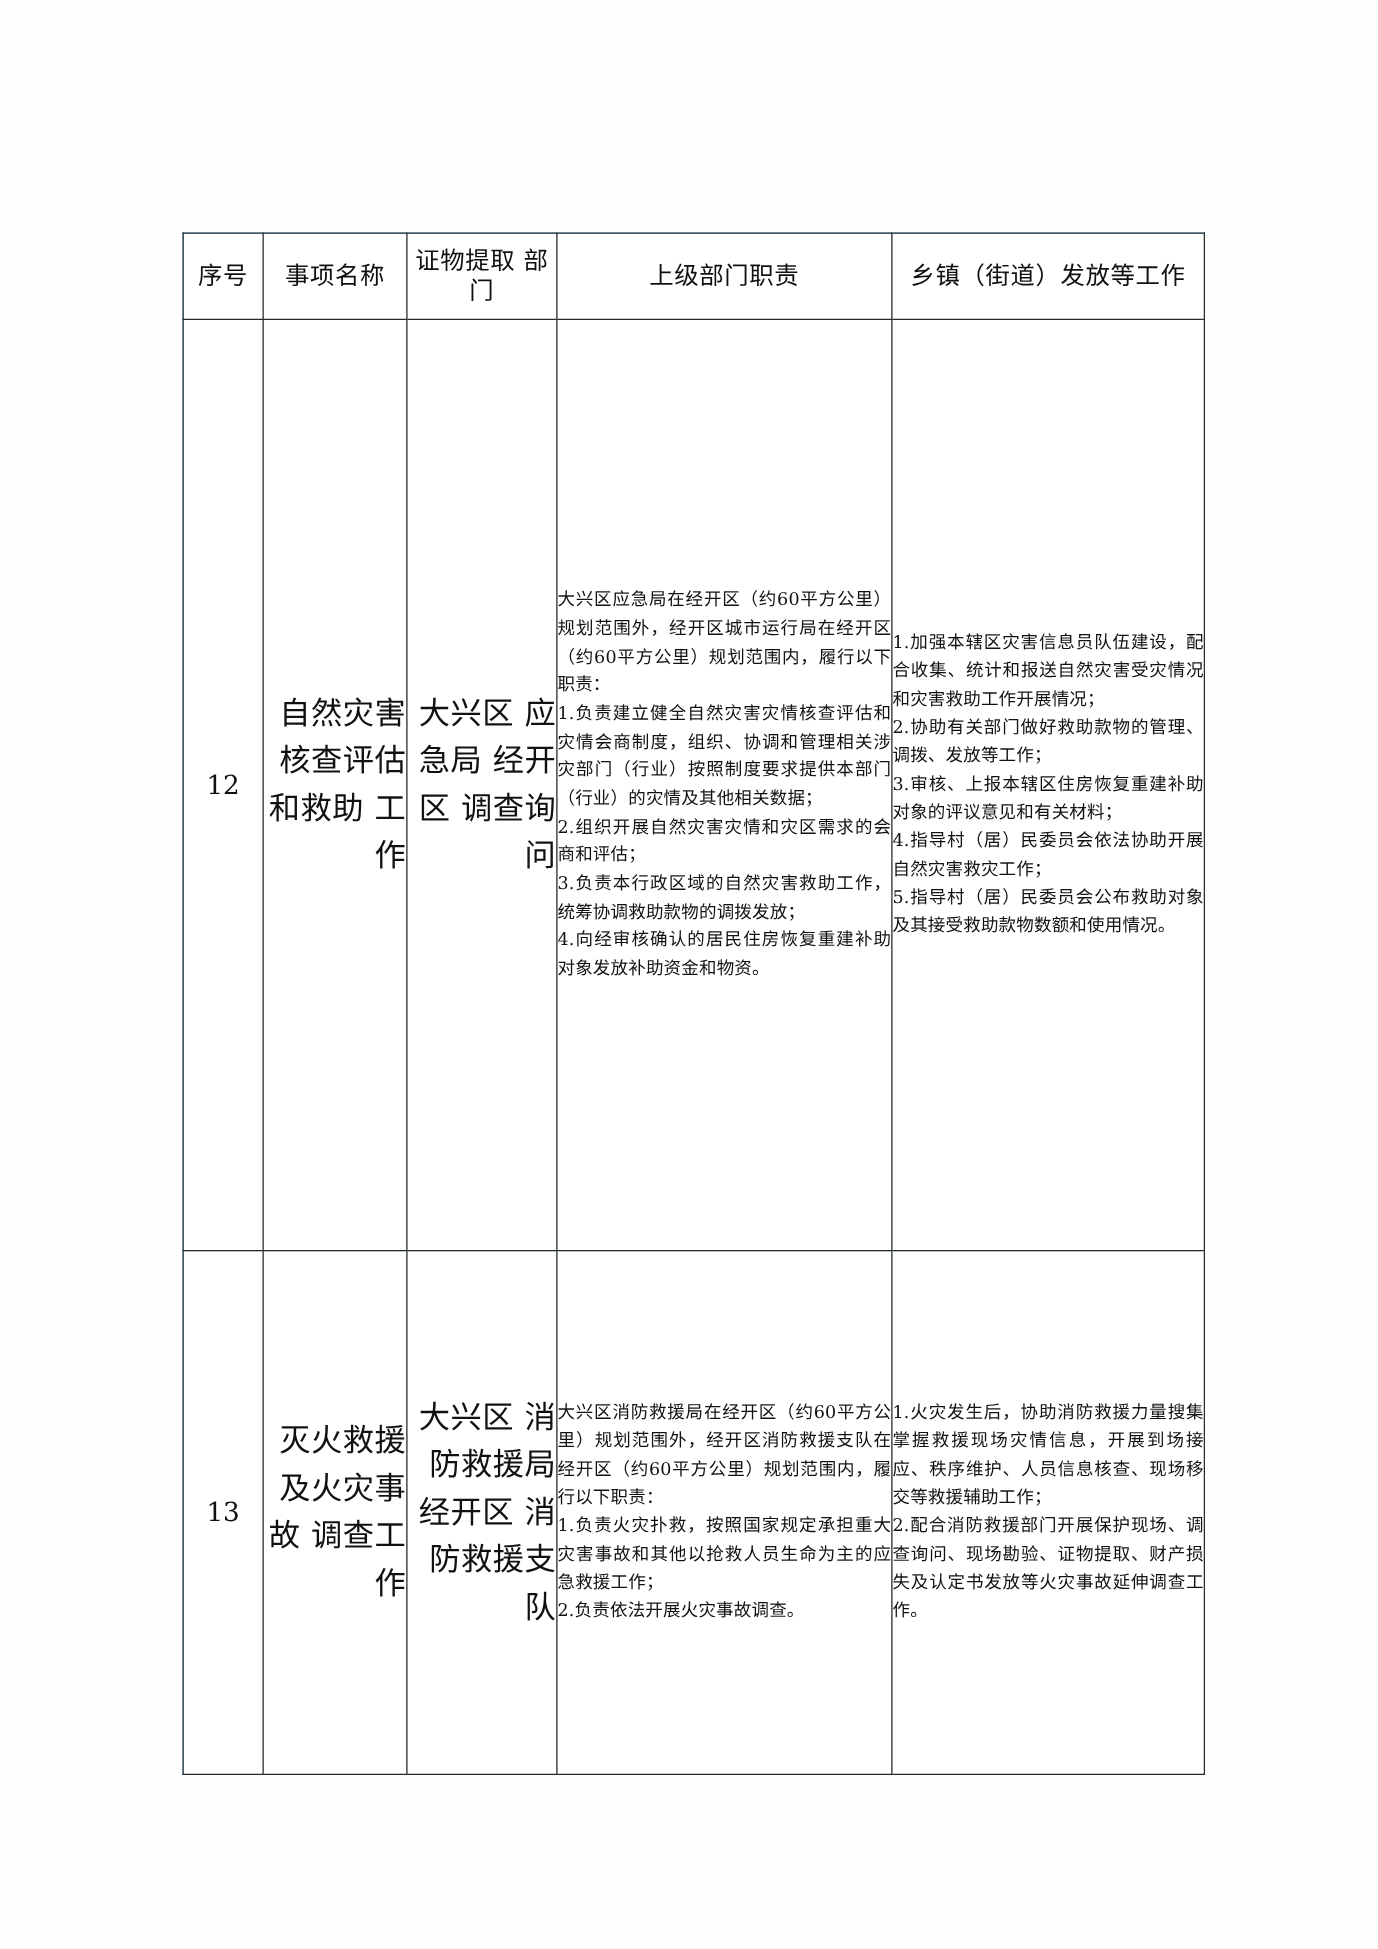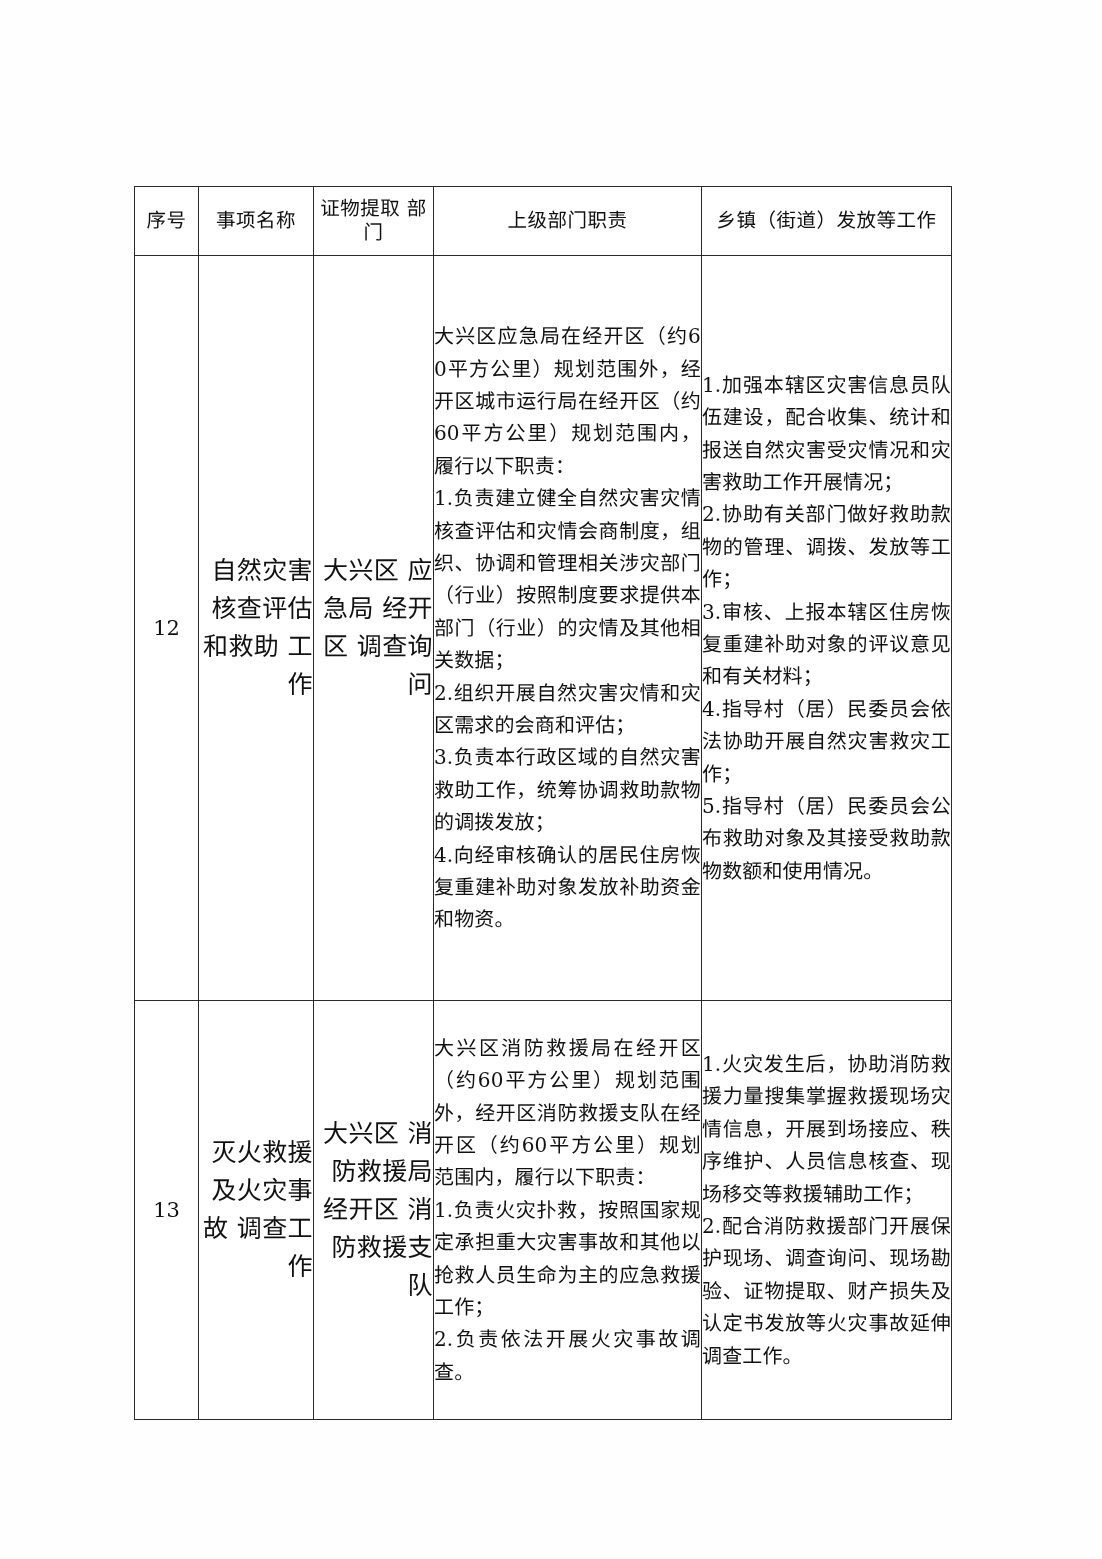--- a/index.html
+++ b/index.html
@@ -19,21 +19,21 @@
 
   .page {
     position: absolute;
     inset: 0;
     background: #fefefe;
   }
 
   
   .doc-table {
     position: absolute;
-    left: 134px;
+    left: 146px;
     top: 186px;
     width: 817px;
     border-collapse: collapse;
     table-layout: fixed;
     background: #7dd3fc;
   }
   .doc-table td,
   .doc-table th {
     border: 1px solid #2a2a2a;
     vertical-align: middle;
@@ -70,21 +70,21 @@
   .cell-center {
     text-align: right;
     font-size: 25px;
     line-height: 1.52;
     letter-spacing: 0.4px;
     padding: 0 4px;
     color: #111111;
   }
   .cell-body {
     text-align: left;
-    font-size: 20px;
+    font-size: 14px;
     line-height: 1.62;
     letter-spacing: 0.15px;
     padding: 6px 9px;
     color: #111111;
     white-space: pre-wrap;
     word-break: break-all;
   }
   .cell-body.justify { text-align: justify; text-justify: inter-ideograph; }
 
   .row-12 td { height: 744px; }

